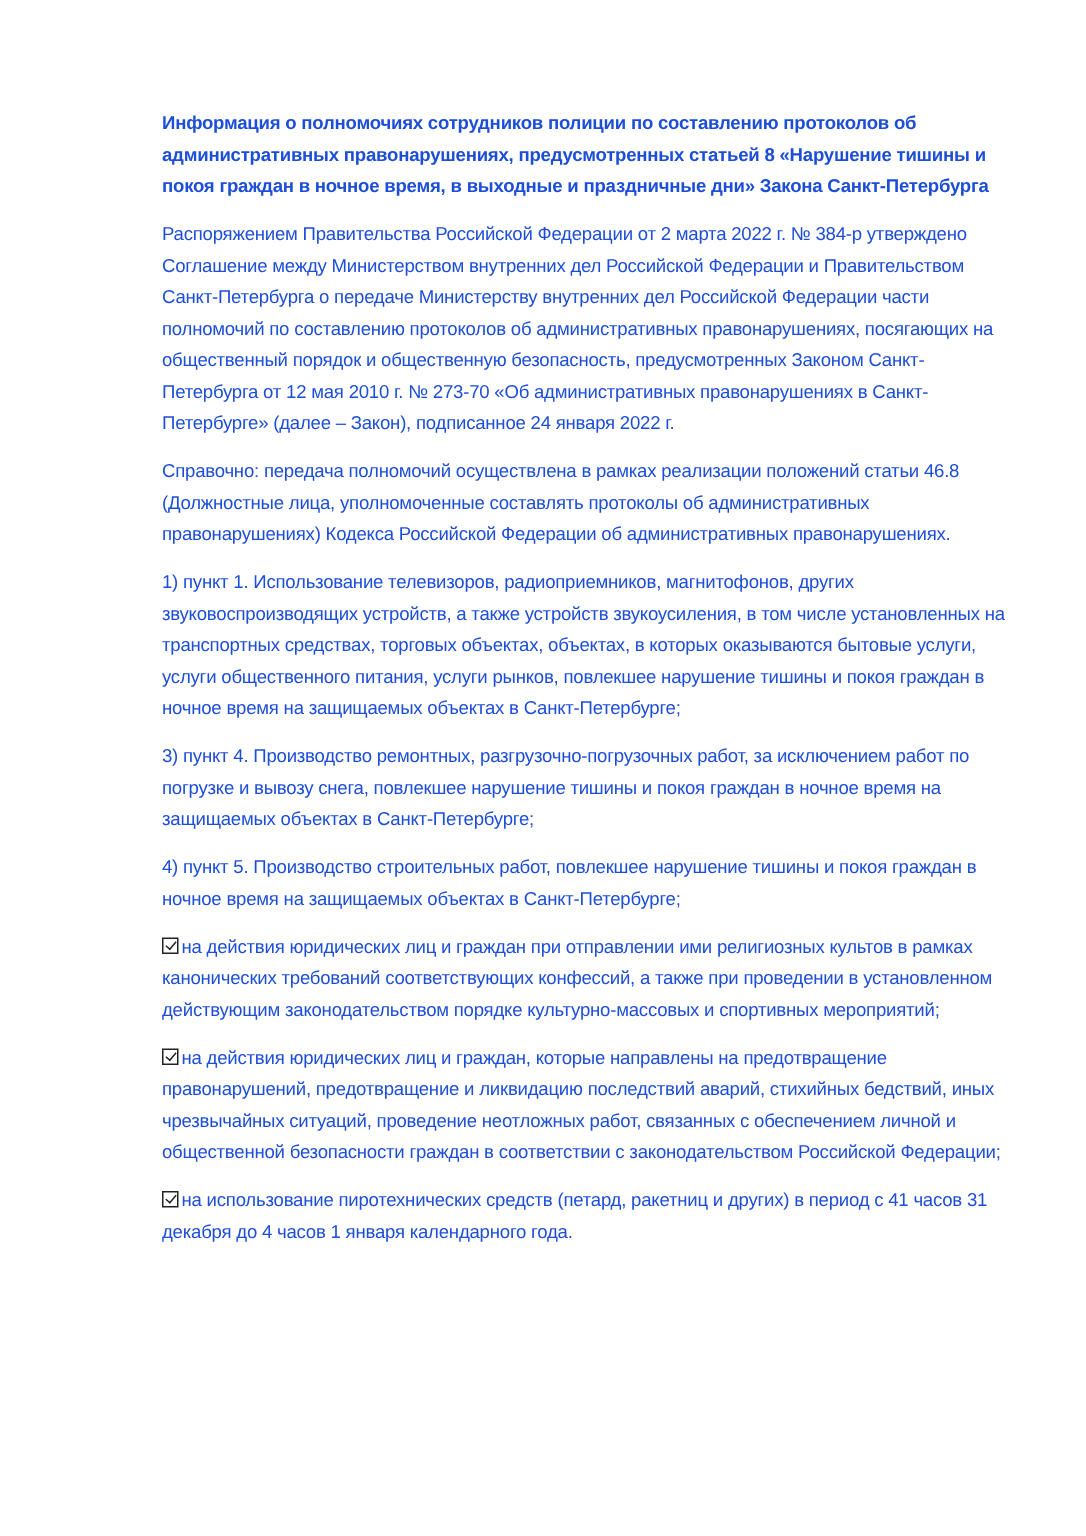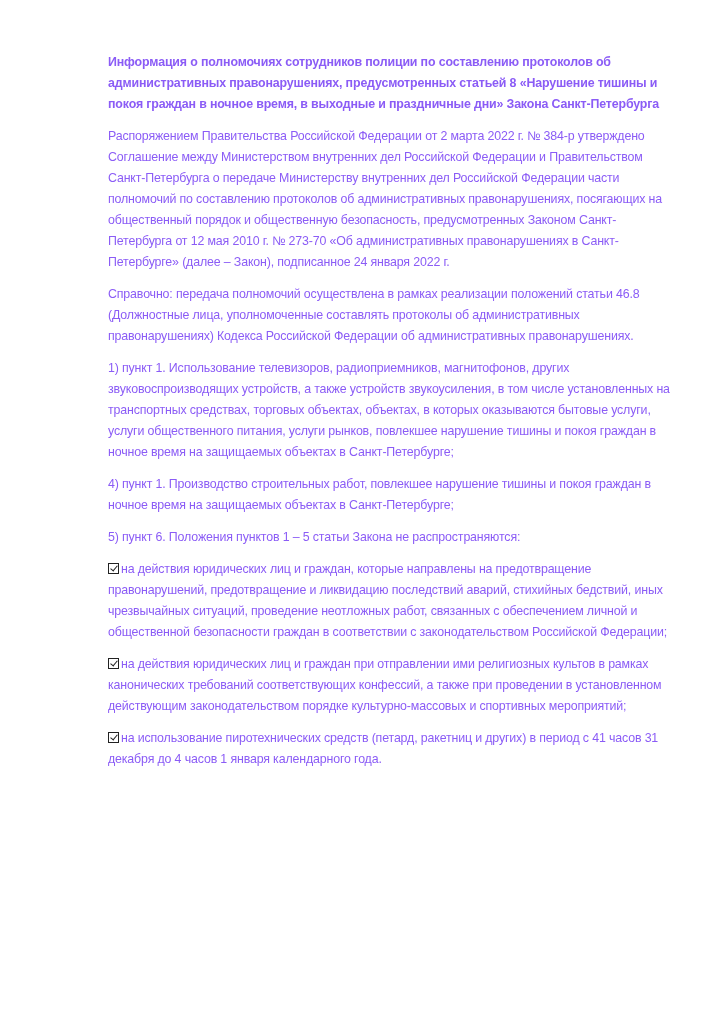--- a/index.html
+++ b/index.html
@@ -1,33 +1,33 @@
 <!DOCTYPE html>
 <html><head>
   <meta charset="utf-8">
   <style>
     html, body { margin: 0; padding: 0; background: #ffffff; }
     body { width: 724px; height: 1024px; overflow: hidden; position: relative; }
     .page {
-      position: absolute; left: 108px; top: 52px; width: 570px;
+      position: absolute; left: 108px; top: 72px; width: 570px;
       font-family: "Liberation Sans", sans-serif;
-      font-size: 12.4px; line-height: 21px; color: #8b5cf6;
+      font-size: 12.4px; line-height: 21px; color: #1d4ed8;
       letter-spacing: -0.15px;
     }
     .p { margin: 0 0 11px 0; }
     .b { font-weight: bold; }
     .check { display: inline-block; width: 11px; height: 11px; border: 1px solid #222; position: relative; top: 1px; margin-right: 2px; box-sizing: border-box; }
     .check::after { content: ""; position: absolute; left: 3px; top: 0px; width: 3px; height: 6px; border: solid #222; border-width: 0 1.5px 1.5px 0; transform: rotate(40deg); }
   </style>
 </head>
 <body>
 
 <div class="page">
   <p class="p b">Информация о полномочиях сотрудников полиции по составлению протоколов об административных правонарушениях, предусмотренных статьей 8 «Нарушение тишины и покоя граждан в ночное время, в выходные и праздничные дни» Закона Санкт-Петербурга</p>
   <p class="p">Распоряжением Правительства Российской Федерации от 2 марта 2022 г. № 384-р утверждено Соглашение между Министерством внутренних дел Российской Федерации и Правительством Санкт-Петербурга о передаче Министерству внутренних дел Российской Федерации части полномочий по составлению протоколов об административных правонарушениях, посягающих на общественный порядок и общественную безопасность, предусмотренных Законом Санкт-Петербурга от 12 мая 2010 г. № 273-70 «Об административных правонарушениях в Санкт-Петербурге» (далее – Закон), подписанное 24 января 2022 г.</p>
   <p class="p">Справочно: передача полномочий осуществлена в рамках реализации положений статьи 46.8 (Должностные лица, уполномоченные составлять протоколы об административных правонарушениях) Кодекса Российской Федерации об административных правонарушениях.</p>
   <p class="p">1) пункт 1. Использование телевизоров, радиоприемников, магнитофонов, других звуковоспроизводящих устройств, а также устройств звукоусиления, в том числе установленных на транспортных средствах, торговых объектах, объектах, в которых оказываются бытовые услуги, услуги общественного питания, услуги рынков, повлекшее нарушение тишины и покоя граждан в ночное время на защищаемых объектах в Санкт-Петербурге;</p>
-  <p class="p">4) пункт 1. Производство строительных работ, повлекшее нарушение тишины и покоя граждан в ночное время на защищаемых объектах в Санкт-Петербурге;</p>
-  <p class="p">5) пункт 6. Положения пунктов 1 – 5 статьи Закона не распространяются:</p>
+  <p class="p">3) пункт 4. Производство ремонтных, разгрузочно-погрузочных работ, за исключением работ по погрузке и вывозу снега, повлекшее нарушение тишины и покоя граждан в ночное время на защищаемых объектах в Санкт-Петербурге;</p>
+  <p class="p">4) пункт 5. Производство строительных работ, повлекшее нарушение тишины и покоя граждан в ночное время на защищаемых объектах в Санкт-Петербурге;</p>
+  <p class="p"><span class="check"></span><span>на действия юридических лиц и граждан при отправлении ими религиозных культов в рамках канонических требований соответствующих конфессий, а также при проведении в установленном действующим законодательством порядке культурно-массовых и спортивных мероприятий;</span></p>
   <p class="p"><span class="check"></span><span>на действия юридических лиц и граждан, которые направлены на предотвращение правонарушений, предотвращение и ликвидацию последствий аварий, стихийных бедствий, иных чрезвычайных ситуаций, проведение неотложных работ, связанных с обеспечением личной и общественной безопасности граждан в соответствии с законодательством Российской Федерации;</span></p>
-  <p class="p"><span class="check"></span><span>на действия юридических лиц и граждан при отправлении ими религиозных культов в рамках канонических требований соответствующих конфессий, а также при проведении в установленном действующим законодательством порядке культурно-массовых и спортивных мероприятий;</span></p>
   <p class="p"><span class="check"></span><span>на использование пиротехнических средств (петард, ракетниц и других) в период с 41 часов 31 декабря до 4 часов 1 января календарного года.</span></p>
 </div>
 
 </body></html>

